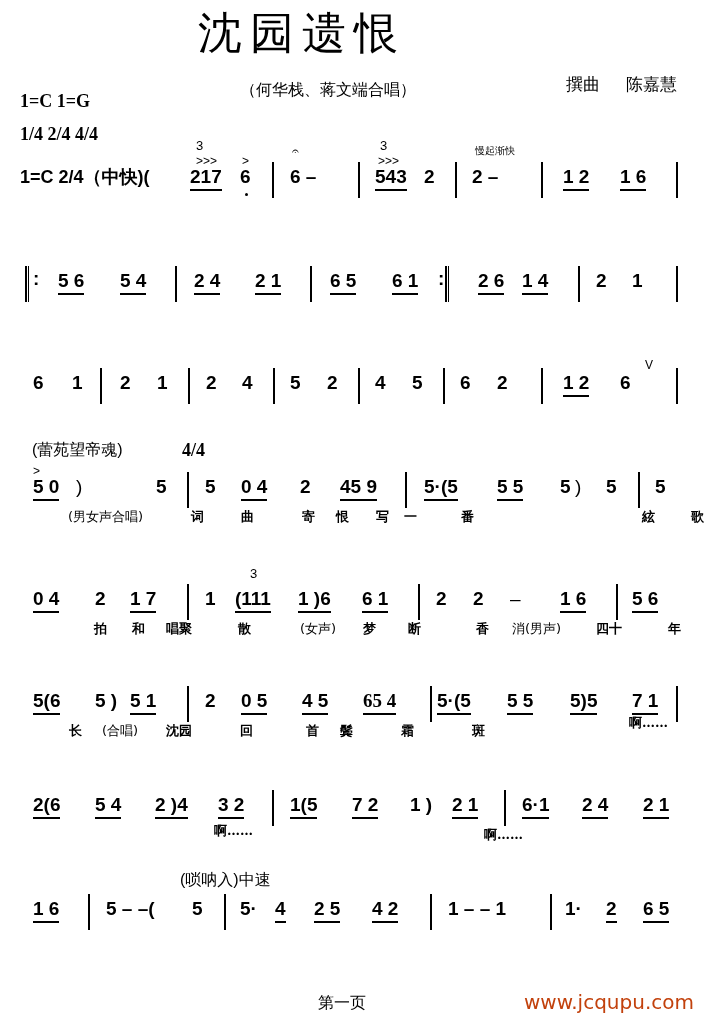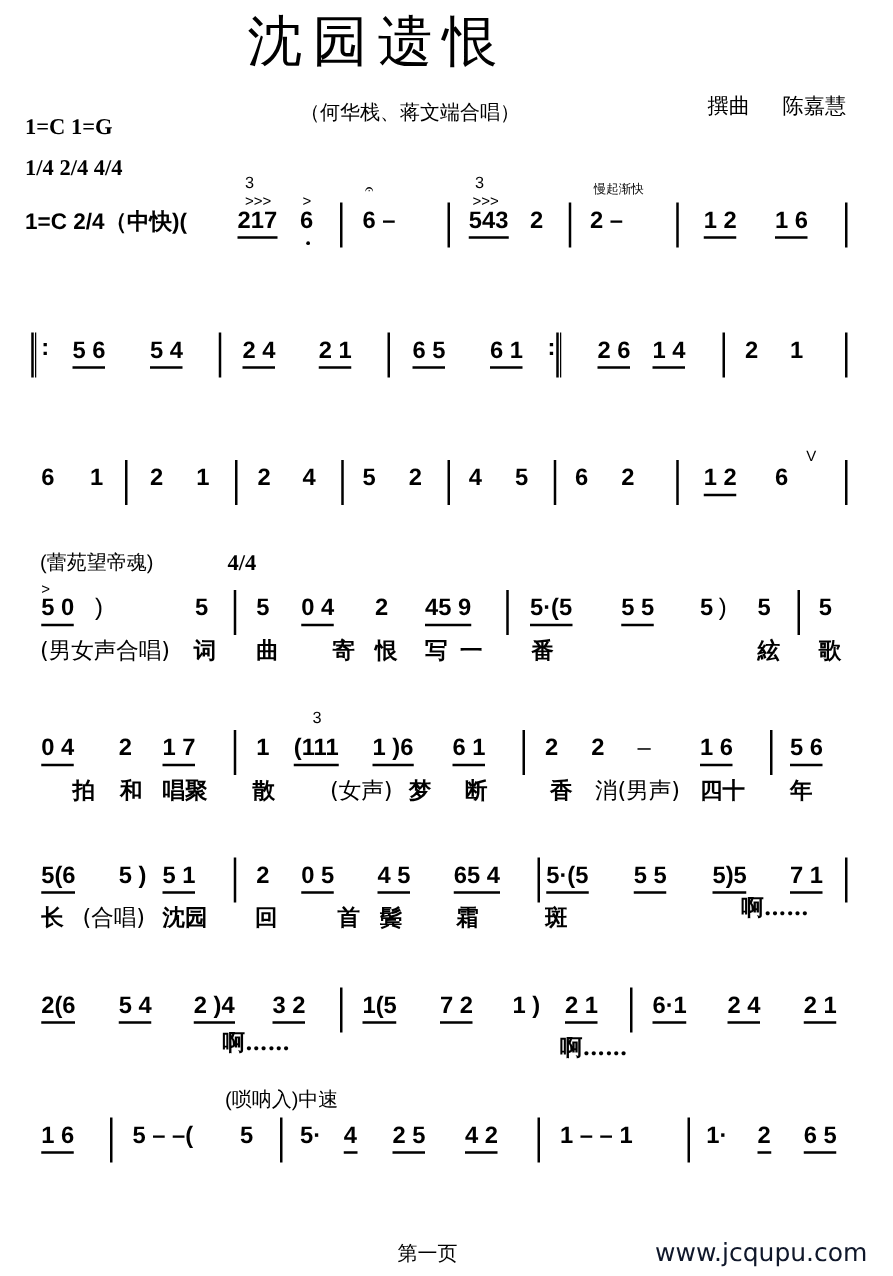--- a/index.html
+++ b/index.html
@@ -10,27 +10,27 @@
            font-size:44px; letter-spacing:8px; font-weight:normal; }
   .sub { font-size:16px; }
   .credit { font-size:17px; line-height:22px;text-align:center; }
   .meta { font-size:18px; font-weight:bold; font-family:"Liberation Serif","DejaVu Serif",serif; }
   .row { position:absolute; left:0; width:714px; height:40px; }
   .tok { position:absolute; top:0; font-size:19px; font-weight:bold; line-height:22px; white-space:nowrap;
          font-family:"Liberation Sans","DejaVu Sans",sans-serif; }
   .tok.thin { font-weight:normal; }
   .ul1 { border-bottom:2px solid #000; padding-bottom:1px; }
   .bar { position:absolute; top:-4px; width:1.5px; height:36px; background:#000; }
-  .lyric { position:absolute; font-size:18px; font-weight:bold; white-space:nowrap;
-           font-family:"DejaVu Serif","Liberation Serif",serif; }
+  .lyric { position:absolute; font-size:13px; font-weight:bold; white-space:nowrap;
+           font-family:"DejaVu Serif","Liberation Serif",serif;margin-left:36px; }
   .lyric.thin { font-weight:normal; font-family:"DejaVu Sans",sans-serif; }
   .mark { position:absolute; font-size:12px; white-space:nowrap; }
   .dotb { position:absolute; width:3px; height:3px; border-radius:50%; background:#000; }
   .footer { font-size:16px; }
-  .wm { font-size:20px; font-family:"DejaVu Sans",sans-serif; color:#0f172a; }
+  .wm { font-size:20px; font-family:"DejaVu Sans",sans-serif; color:#c2410c; }
 </style>
 </head>
 <body>
 
 <div class="abs title">沈园遗恨</div>
 <div class="abs sub" style="left:240px;top:80px;">（何华栈、蒋文端合唱）</div>
 <div class="abs meta" style="left:20px;top:91px;">1=C 1=G</div>
 <div class="abs meta" style="left:20px;top:124px;">1/4 2/4 4/4</div>
 
 <div class="abs credit" style="left:540px;top:74px;">
@@ -177,21 +177,21 @@
 </div>
 
 <div class="row" style="top:690px;">
   <span class="tok ul1" style="left:33px;">5(6</span>
   <span class="tok" style="left:95px;">5 )</span>
   <span class="tok ul1" style="left:130px;">5 1</span>
   <div class="bar" style="left:187px;"></div>
   <span class="tok" style="left:205px;">2</span>
   <span class="tok ul1" style="left:241px;">0 5</span>
   <span class="tok ul1" style="left:302px;">4 5</span>
-  <span class="tok ul1" style="left:363px;">65 4</span>
+  <span class="tok ul1" style="left:363px;font-family:Liberation Serif, serif;">65 4</span>
   <div class="bar" style="left:430px;"></div>
   <span class="tok ul1" style="left:437px;">5·(5</span>
   <span class="tok ul1" style="left:507px;">5 5</span>
   <span class="tok ul1" style="left:570px;">5)5</span>
   <span class="tok ul1" style="left:632px;">7 1</span>
   <div class="bar" style="left:676px;"></div>
 </div>
 <div class="row" style="top:722px;">
   <span class="lyric" style="left:33px;">长</span>
   <span class="lyric thin" style="left:66px;">(合唱)</span>

